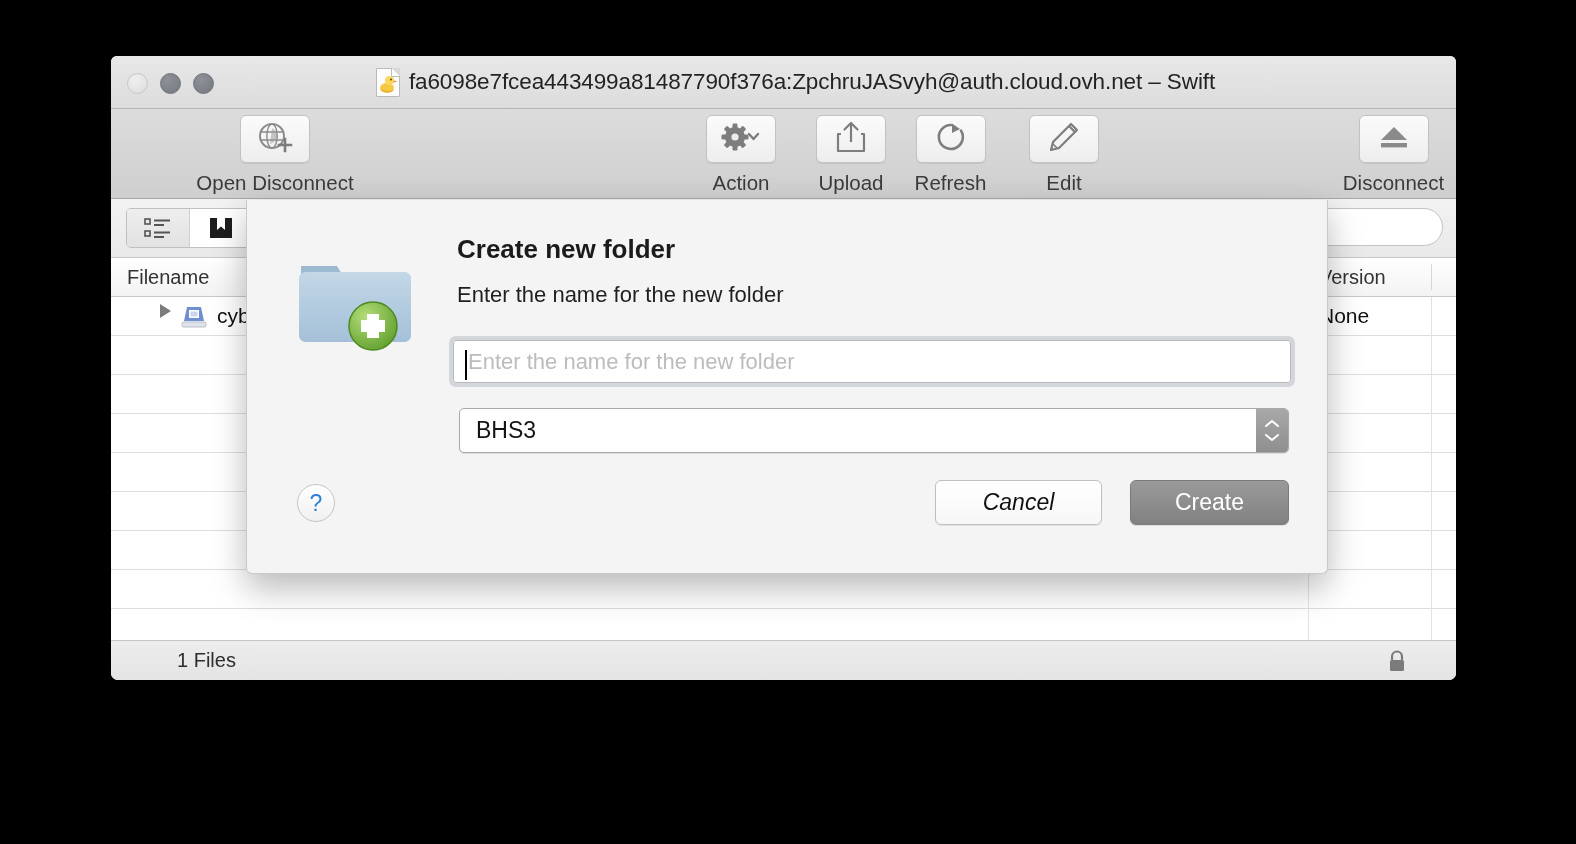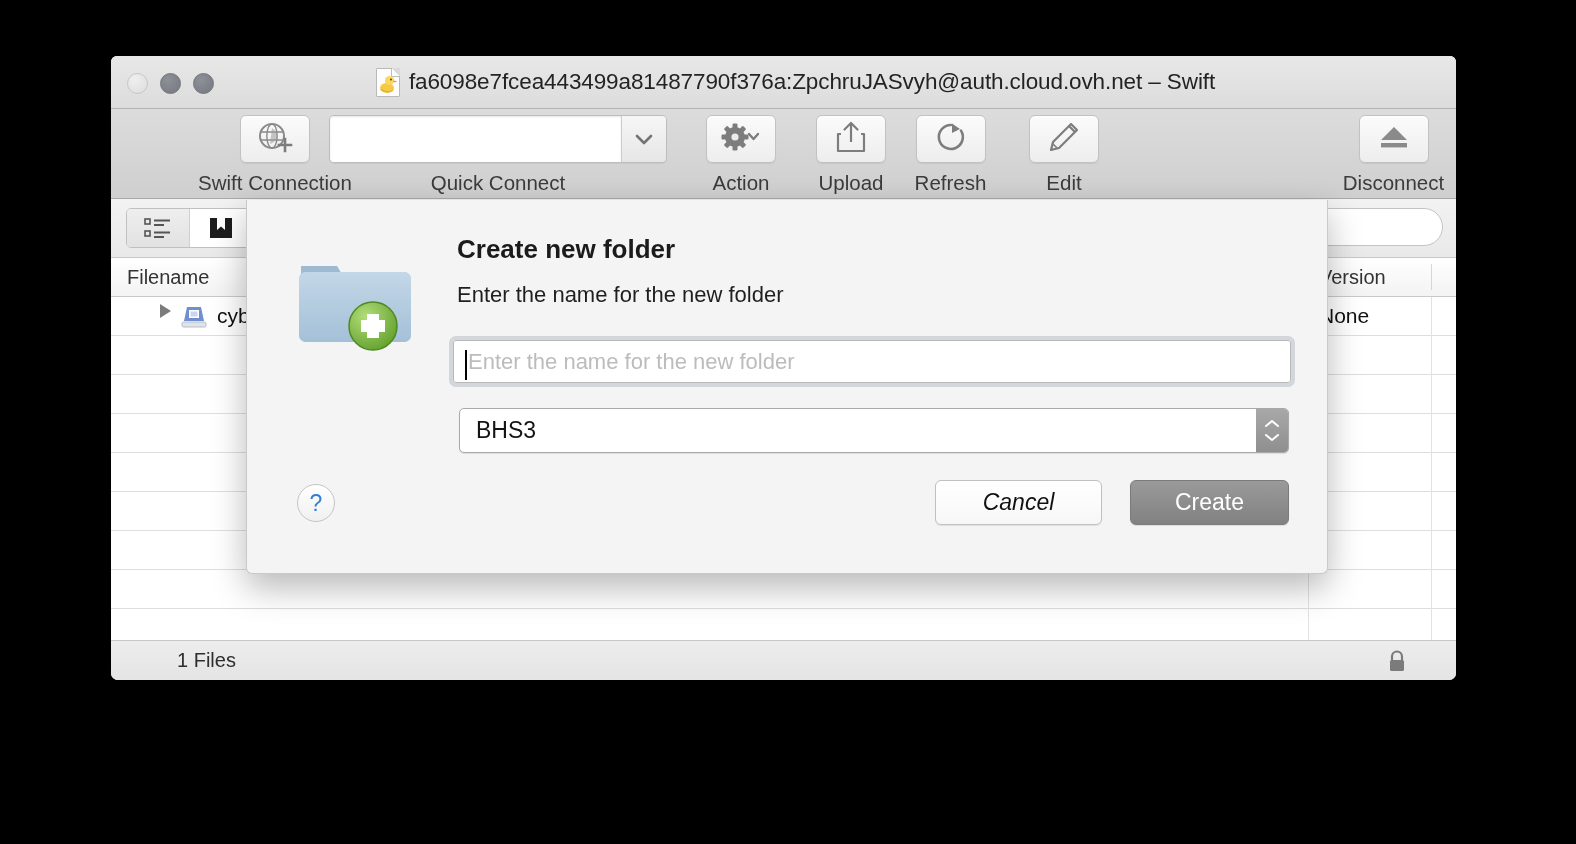--- a/index.html
+++ b/index.html
@@ -253,34 +253,23 @@
           <span>
             <svg width="36" height="32" viewBox="0 0 36 32">
               <circle cx="15" cy="15" r="12" fill="none" stroke="#8b8b8b" stroke-width="2"></circle>
               <ellipse cx="15" cy="15" rx="5.2" ry="12" fill="none" stroke="#8b8b8b" stroke-width="1.4"></ellipse>
               <path d="M3.4 11 H26.6 M3.4 19 H26.6" stroke="#8b8b8b" stroke-width="1.4"></path>
               <path d="M15 7 q6 4 5 9 q-1 5 -7 7" fill="#9a9a9a" opacity="0.55"></path>
               <path d="M28 18 V30 M22 24 H34" stroke="#7c7c7c" stroke-width="2.6" stroke-linecap="square"></path>
             </svg>
           </span>
         </div>
-        <div class="tblabel">Swift Connection</div>
-      </div>
-
-      <div class="qc-wrap">
-        <div class="qc-field">
-          <input class="qc-input" type="text" value="" style="">
-          <div class="qc-arrow">
-            <svg width="20" height="14" viewBox="0 0 20 14">
-                <path d="M3 4 L10 11 L17 4" stroke="#737373" stroke-width="2.6" fill="none" stroke-linecap="round" stroke-linejoin="round"></path>
-              </svg>
-          </div>
-        </div>
-        <div class="qc-label">Quick Connect</div>
-      </div>
+        <div class="tblabel">Open Disconnect</div>
+      </div>
+
 
       <div class="tbitem" style="left:575px;width:110px">
         <div class="tbbtn">
           <span>
             <svg width="42" height="28" viewBox="0 0 42 28">
               <g fill="#7d7d7d">
                 <circle cx="15" cy="14" r="10"></circle>
                 <g>
                   <rect x="12.5" y="0.5" width="5" height="27" rx="1.2"></rect>
                   <rect x="12.5" y="0.5" width="5" height="27" rx="1.2" transform="rotate(45 15 14)"></rect>

